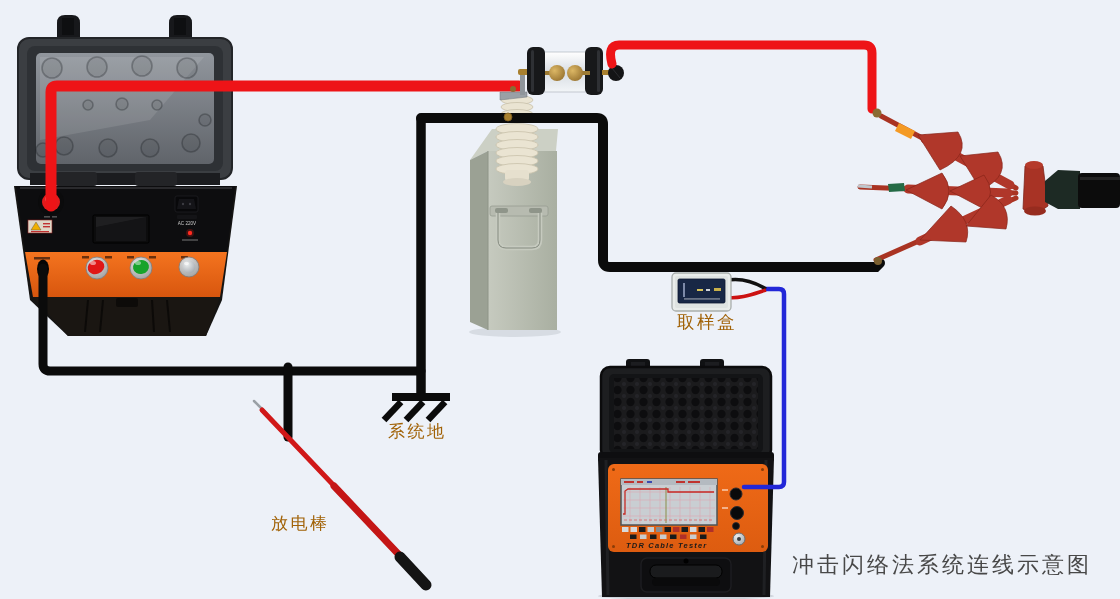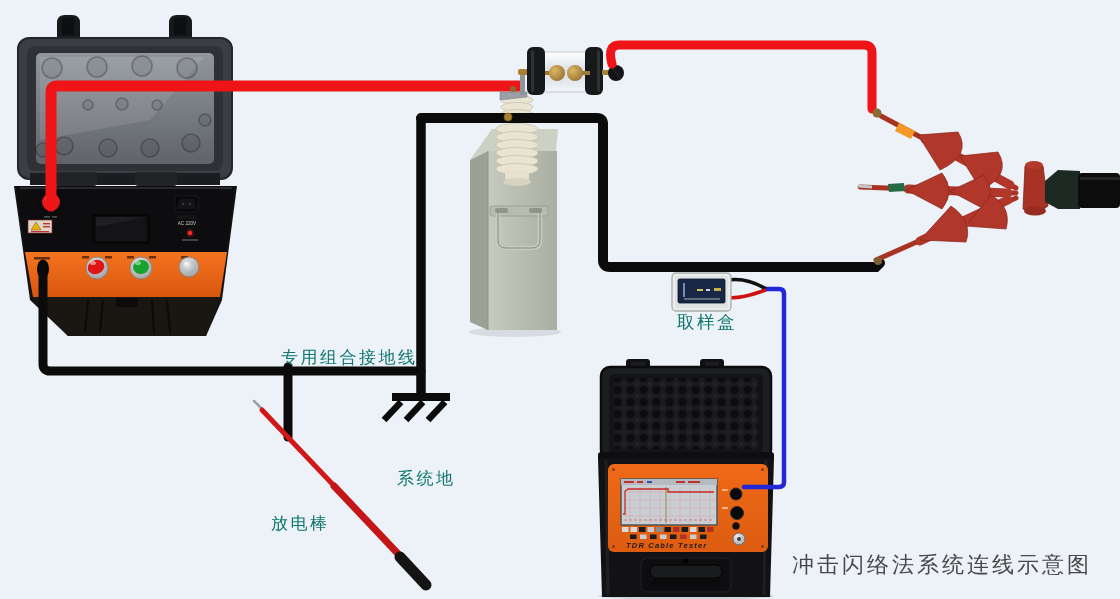--- a/index.html
+++ b/index.html
@@ -1,22 +1,22 @@
 <!DOCTYPE html>
 <html><head>
 <meta charset="utf-8">
 <style>
   html,body{margin:0;padding:0;}
   body{font-family:"Liberation Sans","DejaVu Sans",sans-serif;}
   .stage{position:relative;width:1120px;height:599px;overflow:hidden;background:#edf1f8;}
   .stage svg{position:absolute;left:0;top:0;}
-  .lbl{position:absolute;color:#0f766e;font-size:17px;letter-spacing:2.5px;white-space:nowrap;}
+  .lbl{position:absolute;color:#a16207;font-size:17px;letter-spacing:2.5px;white-space:nowrap;}
   .title{position:absolute;left:792px;top:550px;font-size:22px;letter-spacing:3px;color:#484848;white-space:nowrap;text-align:center;}
   .lbl-groundwire{left:281px;top:346px;}
-  .lbl-sysground{left:397px;top:420px;margin-top:47px;}
+  .lbl-sysground{left:388px;top:420px;}
   .lbl-rod{left:271px;top:512px;}
   .lbl-samplebox{left:677px;top:310px;font-size:17.5px;}
 </style>
 </head>
 <body>
 
 <div class="stage">
 <svg width="1120" height="599" viewBox="0 0 1120 599">
   <defs>
     <linearGradient id="lidGrad" x1="0" y1="0" x2="0" y2="1">
@@ -403,18 +403,17 @@
     <rect x="675" y="276" width="53" height="32" rx="2" fill="#dfe3e1"></rect>
     <rect x="678" y="279" width="47" height="24" rx="1.5" fill="#182745" stroke="#0e1830" stroke-width="0.8"></rect>
     <rect x="683" y="283" width="2" height="14" fill="#7d8aa8"></rect>
     <rect x="697" y="289" width="6" height="2" fill="#d8c35a"></rect>
     <rect x="706" y="289" width="4" height="2" fill="#cfd3da"></rect>
     <rect x="714" y="288" width="7" height="3" fill="#c8b04a"></rect>
     <rect x="684" y="298" width="36" height="1.8" fill="rgba(255,255,255,0.35)"></rect>
   </g>
 </svg>
 
-<div class="lbl lbl-groundwire">专用组合接地线</div>
 <div class="lbl lbl-sysground">系统地</div>
 <div class="lbl lbl-rod">放电棒</div>
 <div class="lbl lbl-samplebox">取样盒</div>
 <div class="title">冲击闪络法系统连线示意图</div>
 </div>
 
 </body></html>

